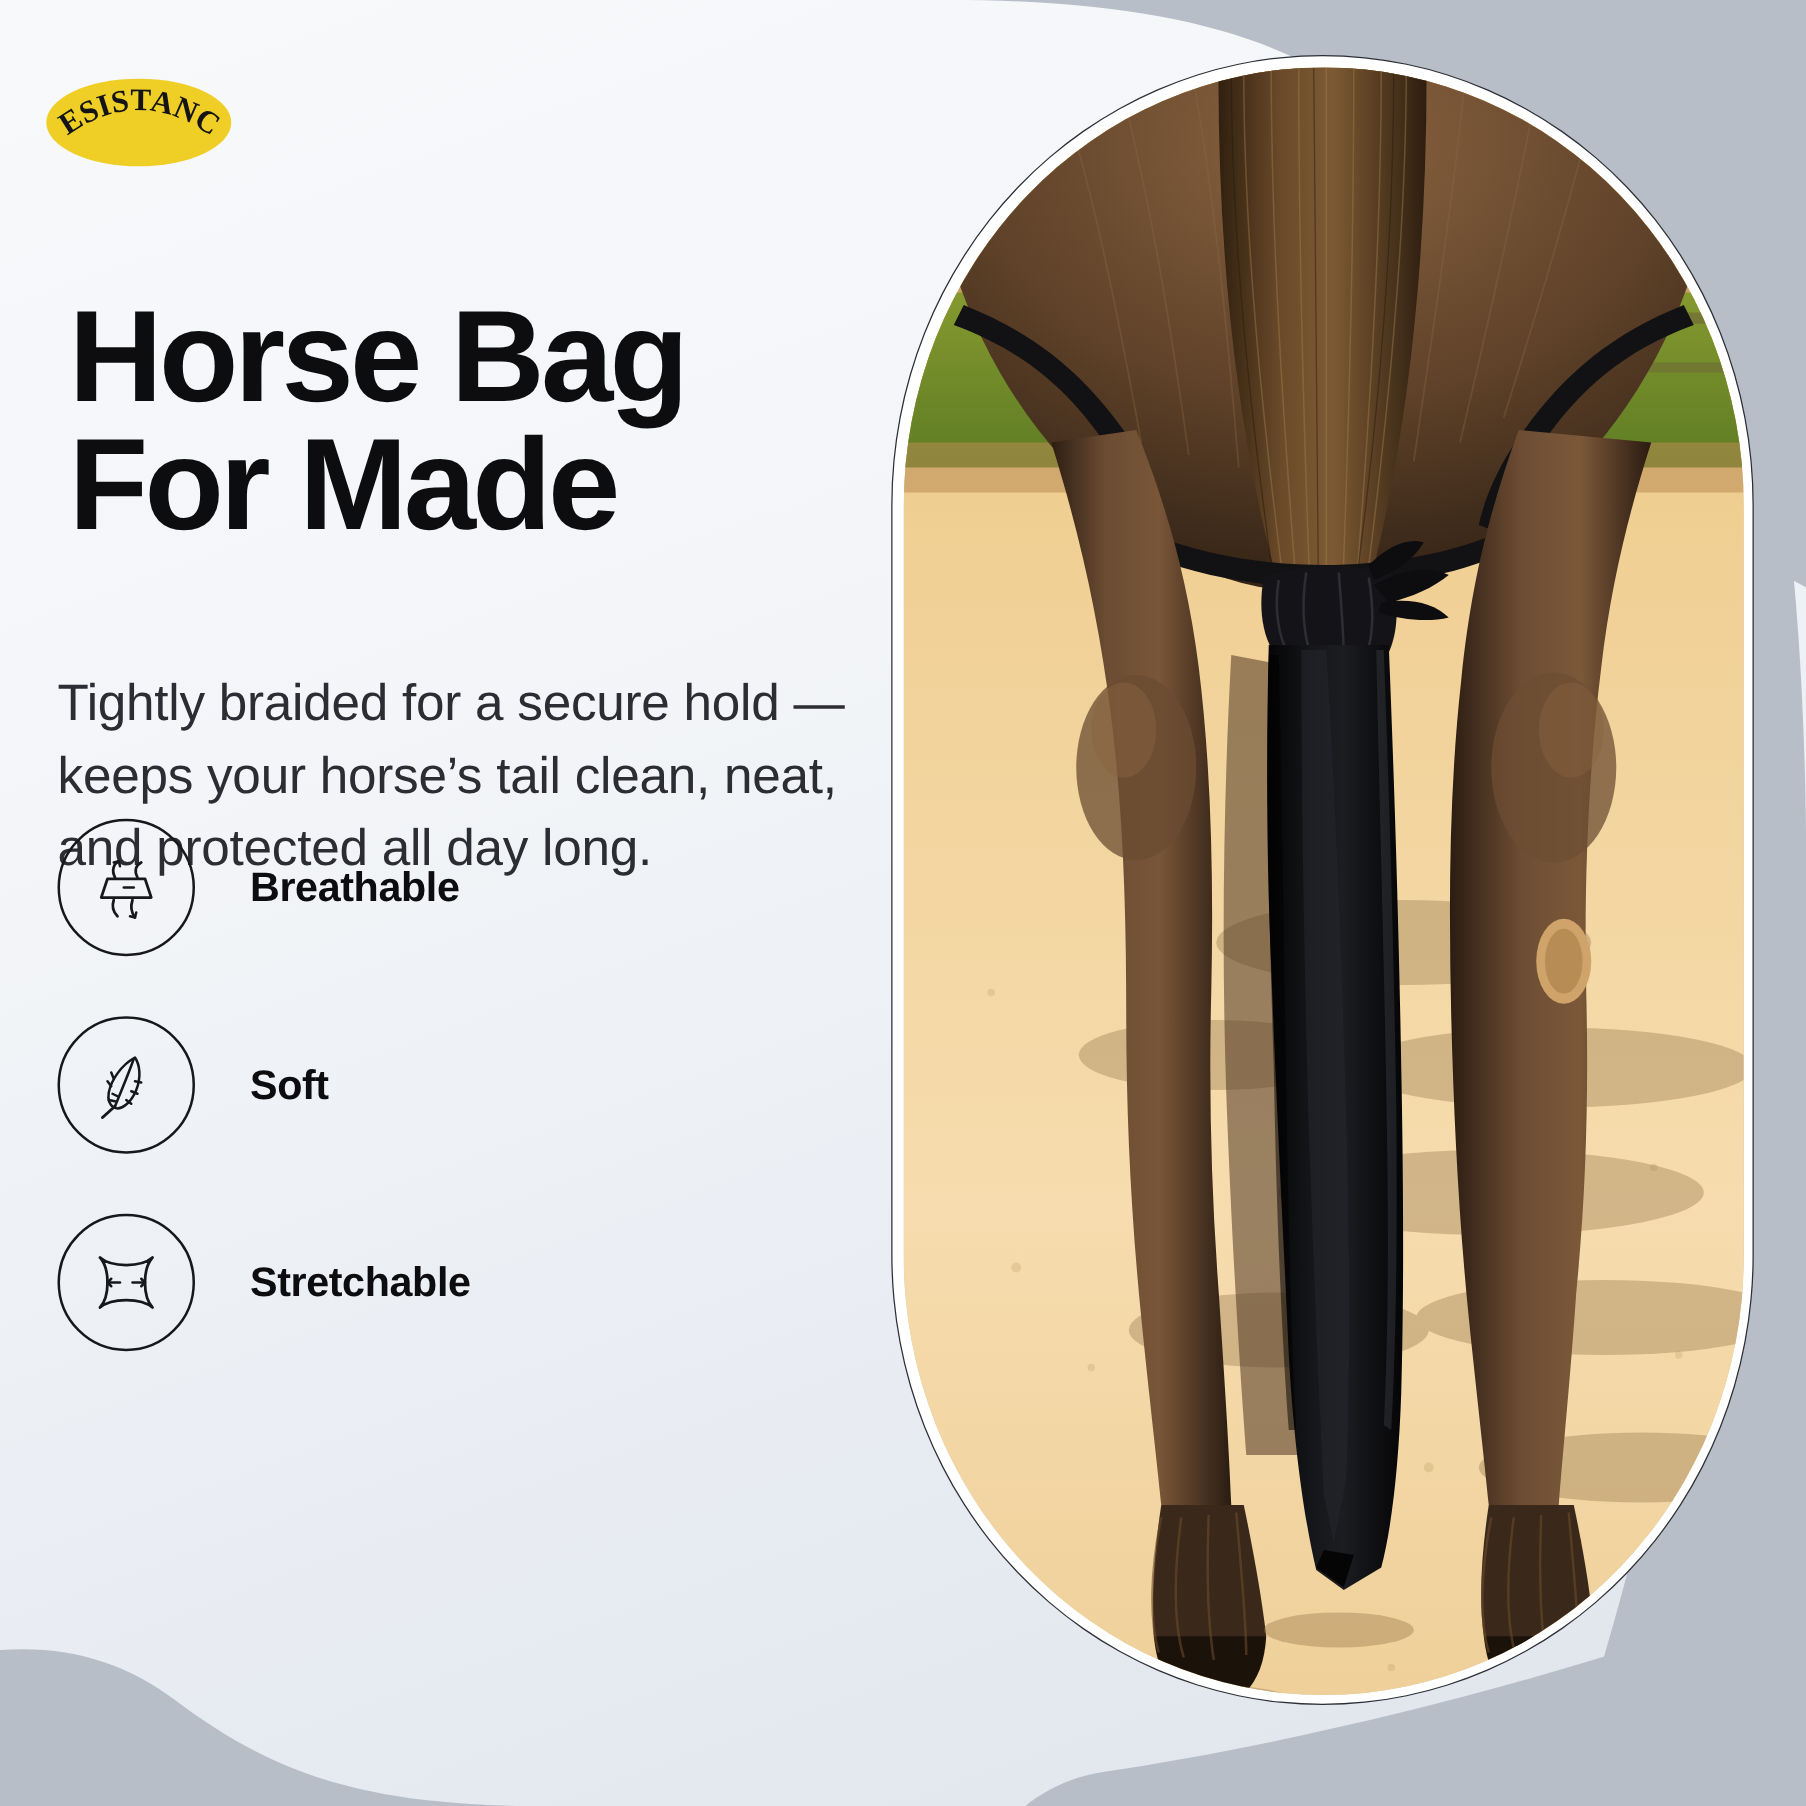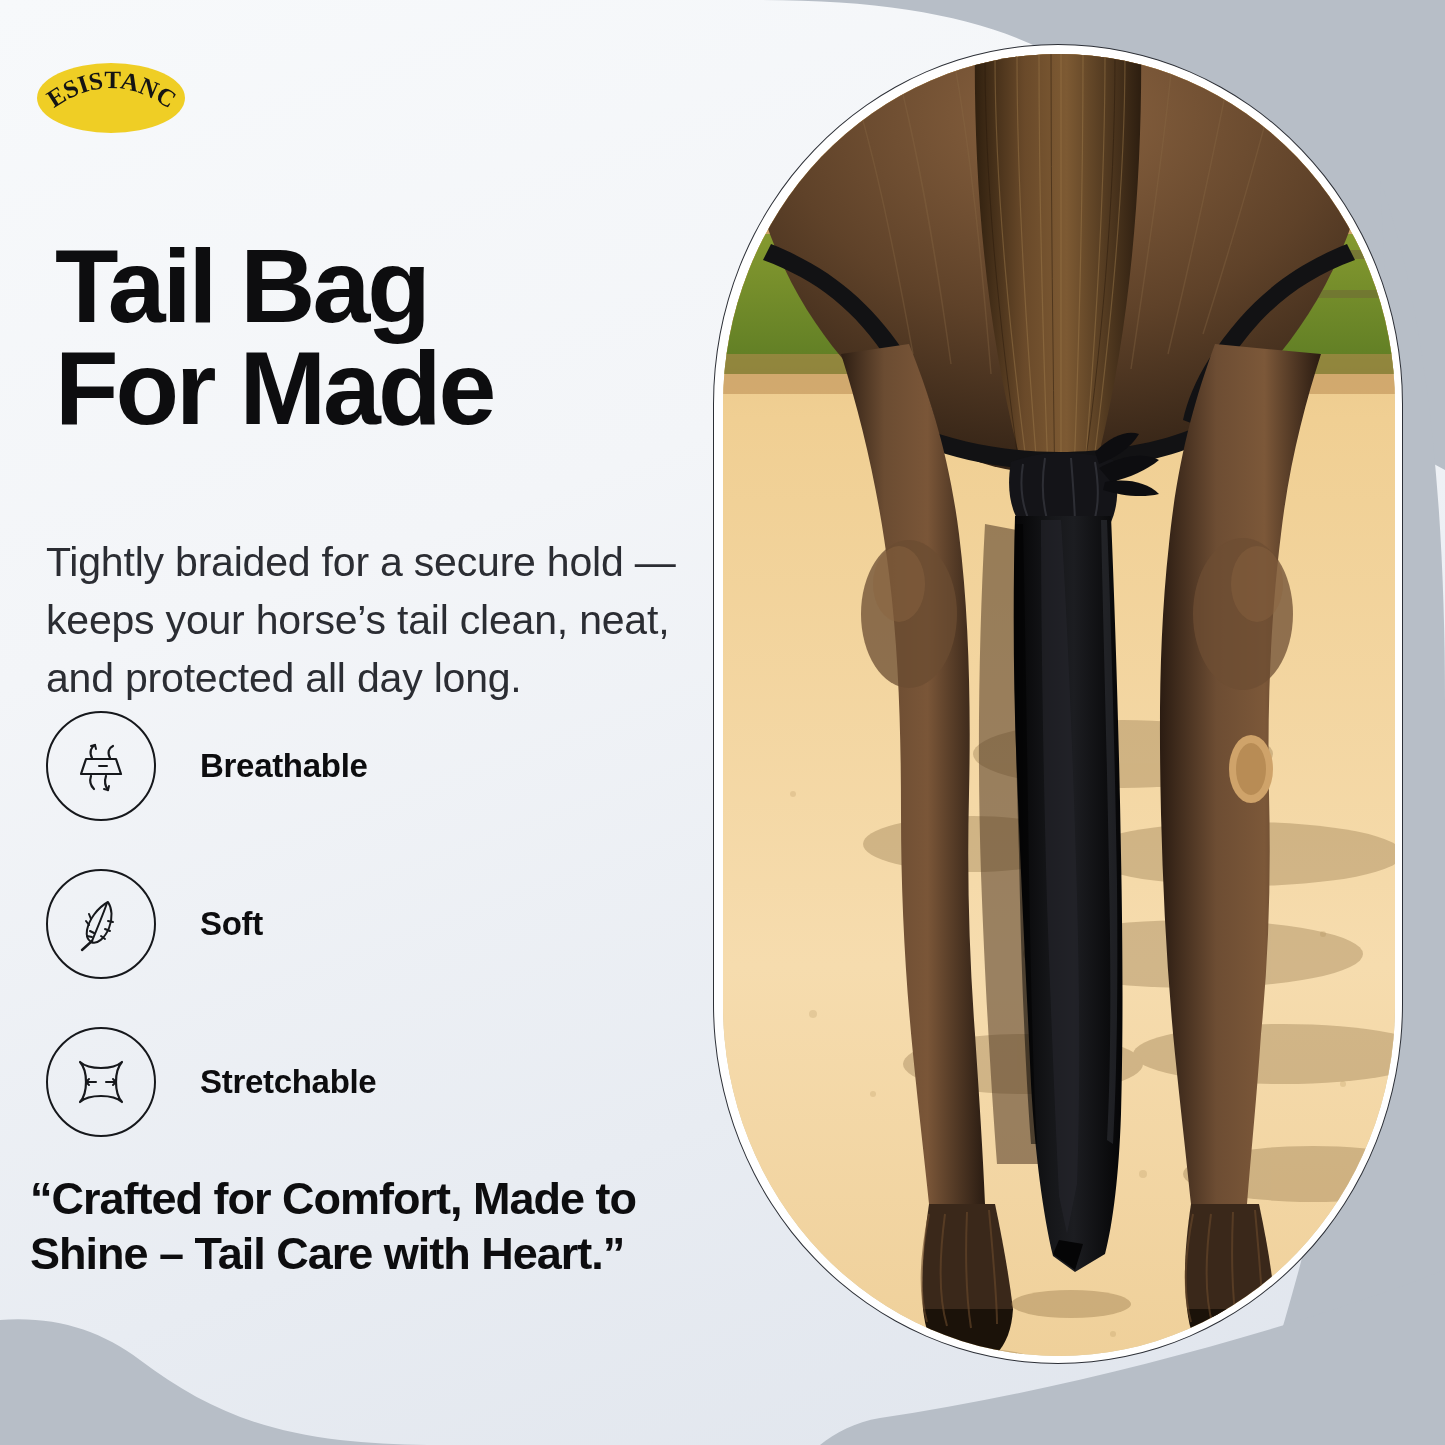--- a/index.html
+++ b/index.html
@@ -32,21 +32,21 @@
   .title .l2{display:block;}
 
   
   .lede{
     position:absolute;left:46px;top:492px;width:630px;
     font-size:41px;line-height:1.42;color:#2b2d33;font-weight:400;
     letter-spacing:-0.2px;
   }
 
   
-  .features{position:absolute;left:46px;top:706px;width:620px;}
+  .features{position:absolute;left:46px;top:650px;width:620px;}
   .feature{display:flex;align-items:center;height:120px;margin-bottom:38px;}
   .fi{
     width:106px;height:106px;border-radius:50%;
     border:2.5px solid #16181c;flex:0 0 106px;
     display:flex;align-items:center;justify-content:center;
     background:transparent;
   }
   .fi svg{display:block;}
   .flabel{
     margin-left:44px;font-size:33px;font-weight:700;color:#0d0d0f;
@@ -99,21 +99,21 @@
       <svg viewBox="0 0 150 76">
         <ellipse cx="75" cy="38" rx="74" ry="35" fill="#EFCE25"></ellipse>
         <path id="arcpath" d="M16,50 Q75,6 134,50" fill="none"></path>
         <text font-family="'Liberation Serif', serif" font-size="25" font-weight="700" fill="#141414" letter-spacing="0.2">
           <textPath href="#arcpath" startOffset="50%" text-anchor="middle">RESISTANCE</textPath>
         </text>
       </svg>
     </div>
 
     <h1 class="title">
-      <span>Tail Bag</span>
+      <span>Horse Bag</span>
       <span class="l2">For Made</span>
     </h1>
 
     <p class="lede">Tightly braided for a secure hold — keeps your horse’s tail clean, neat, and protected all day long.</p>
 
     <div class="features">
 
       <div class="feature">
         <div class="fi">
           <svg width="68" height="68" viewBox="0 0 68 68" fill="none" stroke="#16181c" stroke-width="2.2" stroke-linecap="round" stroke-linejoin="round">
@@ -151,24 +151,20 @@
             <path d="M22 31 l-3 3 l3 3" stroke-width="2"></path>
             <path d="M39 34 H49" stroke-width="2"></path>
             <path d="M46 31 l3 3 l-3 3" stroke-width="2"></path>
           </svg>
         </div>
         <div class="flabel">Stretchable</div>
       </div>
 
     </div>
 
-    <div class="quote">
-      <span>“Crafted for Comfort, Made to</span><br>
-      <span>Shine – Tail Care with Heart.”</span>
-    </div>
 
   </div>
 
   <div class="photo-wrap">
     <div class="photo">
       <svg viewBox="0 0 672 1302" preserveAspectRatio="xMidYMid slice">
         <defs>
           <linearGradient id="gSand" x1="0" y1="0" x2="0" y2="1">
             <stop offset="0%" stop-color="#e0b877"></stop>
             <stop offset="28%" stop-color="#f0cf93"></stop>

